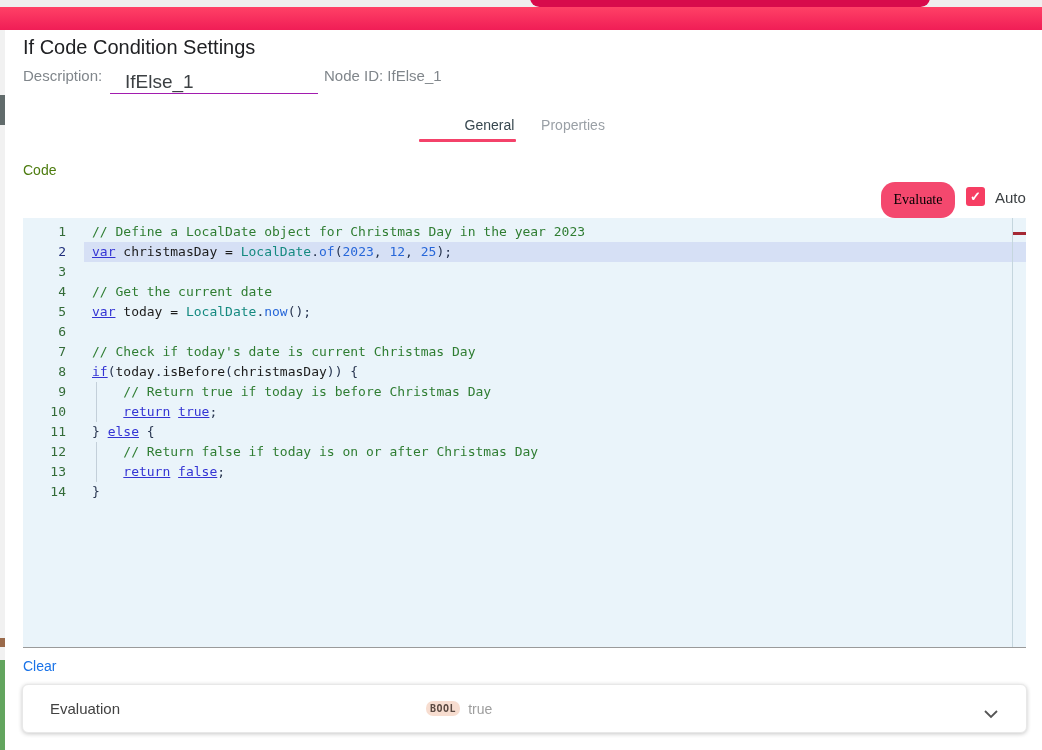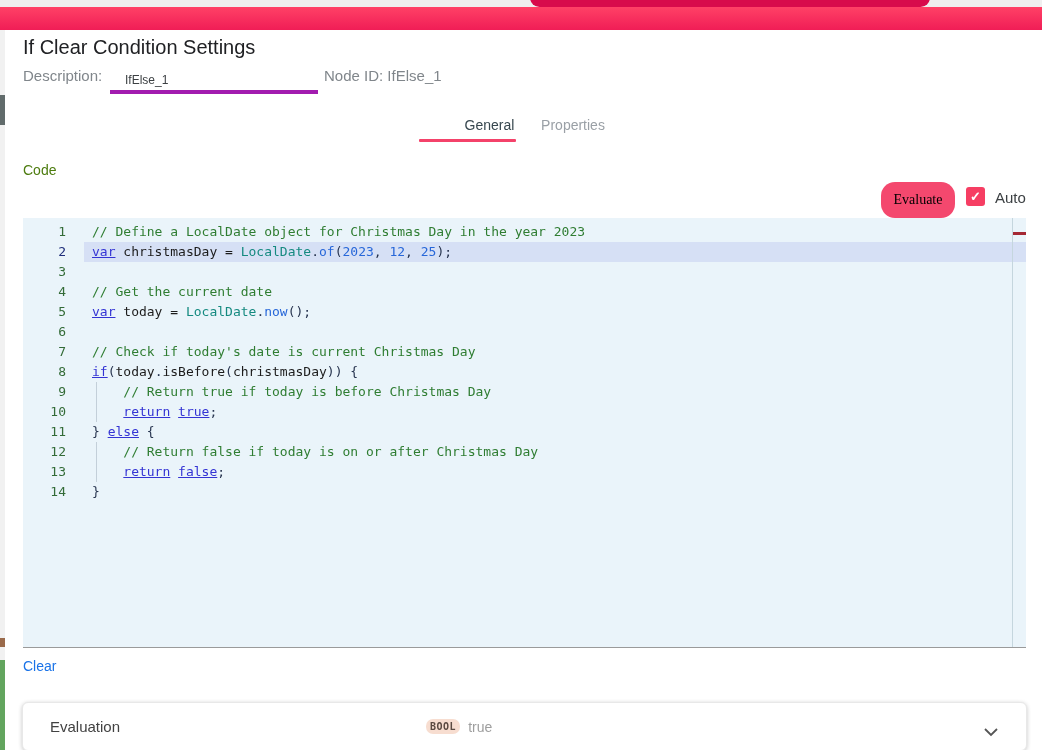--- a/index.html
+++ b/index.html
@@ -26,22 +26,22 @@
   }
   
   .modal {
     position:absolute; left:5px; top:30px; width:1037px; height:720px;
     background:#ffffff; z-index:2;
   }
   .dialog-title { position:absolute; left:18px; top:6px; font-size:20px; color:#202124; }
   .desc-label   { position:absolute; left:18px; top:37px; font-size:15px; color:#80868b; }
   .desc-input   {
     position:absolute; left:105px; top:34px; width:208px; height:30px;
-    border:none; border-bottom:4px solid #a21caf; background:transparent;
-    font-size:12px; color:#3c4043; padding:6px 0 0 15px;
+    border:none; border-bottom:1px solid #a21caf; background:transparent;
+    font-size:19px; color:#3c4043; padding:6px 0 0 15px;
     font-family:"Liberation Sans", sans-serif; outline:none;
   }
   .node-id      { position:absolute; left:319px; top:37px; font-size:15px; color:#80868b; }
   
   .tab { position:absolute; top:78px; height:34px; font-size:14px; display:flex; align-items:center; justify-content:center; cursor:pointer; }
   .tab-general    { left:436px; width:97px; color:#37474f; }
   .tab-properties { left:527px; width:82px; color:#9aa0a6; }
   .tab-ink { position:absolute; left:414px; top:109px; width:97px; height:3px; background:#f4426a; border-radius:1px; }
   
   .code-label { position:absolute; left:18px; top:132px; font-size:14px; color:#4d7c0f; }
@@ -76,21 +76,21 @@
   .tk-t { color:#158a80; }           
   .tk-f { color:#2767d9;text-align:right; }           
   .tk-n { color:#2767d9; }           
   .tk-p { color:#27344f; }           
   .tk-x { color:#1c1c1c; }           
   .scroll-track { position:absolute; top:0; bottom:0; left:989px; width:14px; border-left:1px solid #c5d6de; }
   .scroll-mark { position:absolute; left:990px; top:14px; width:13px; height:3px; background:#a52834; }
   
   .clear-link { position:absolute; left:18px; top:628px; font-size:14px; color:#1a73e8; cursor:pointer; }
   .eval-card {
-    position:absolute; left:17px; top:672px; width:1005px; height:49px;
+    position:absolute; left:17px; top:654px; width:1005px; height:49px;
     background:#ffffff; border:1px solid #e8e8e8; border-radius:6px;
     box-shadow:0 1px 4px rgba(0,0,0,0.22);
     display:flex; align-items:center; cursor:pointer;
   }
   .eval-label { margin-left:27px; font-size:15px; color:#424242; }
   .type-badge {
     margin-left:306px; background:#f7ddd0; color:#5b4a42;
     font-family:"DejaVu Sans Mono", monospace; font-size:10px; font-weight:bold;
     padding:2px 4px; border-radius:7px; letter-spacing:.5px;
   }
@@ -105,21 +105,21 @@
 <div class="header-bar"></div>
 
 <div class="left-sliver">
   <div class="sliver-frag frag-dark"></div>
   <div class="sliver-frag frag-brown"></div>
   <div class="sliver-frag frag-green"></div>
 </div>
 
 <div class="modal">
 
-  <div class="dialog-title">If Clear Condition Settings</div>
+  <div class="dialog-title">If Code Condition Settings</div>
   <div class="desc-label">Description:</div>
   <input class="desc-input" value="IfElse_1" style="">
   <div class="node-id">Node ID: IfElse_1</div>
 
   <div class="tab tab-general">General</div>
   <div class="tab tab-properties">Properties</div>
   <div class="tab-ink"></div>
 
   <div class="code-label">Code</div>
   <button class="evaluate-btn">Evaluate</button>

